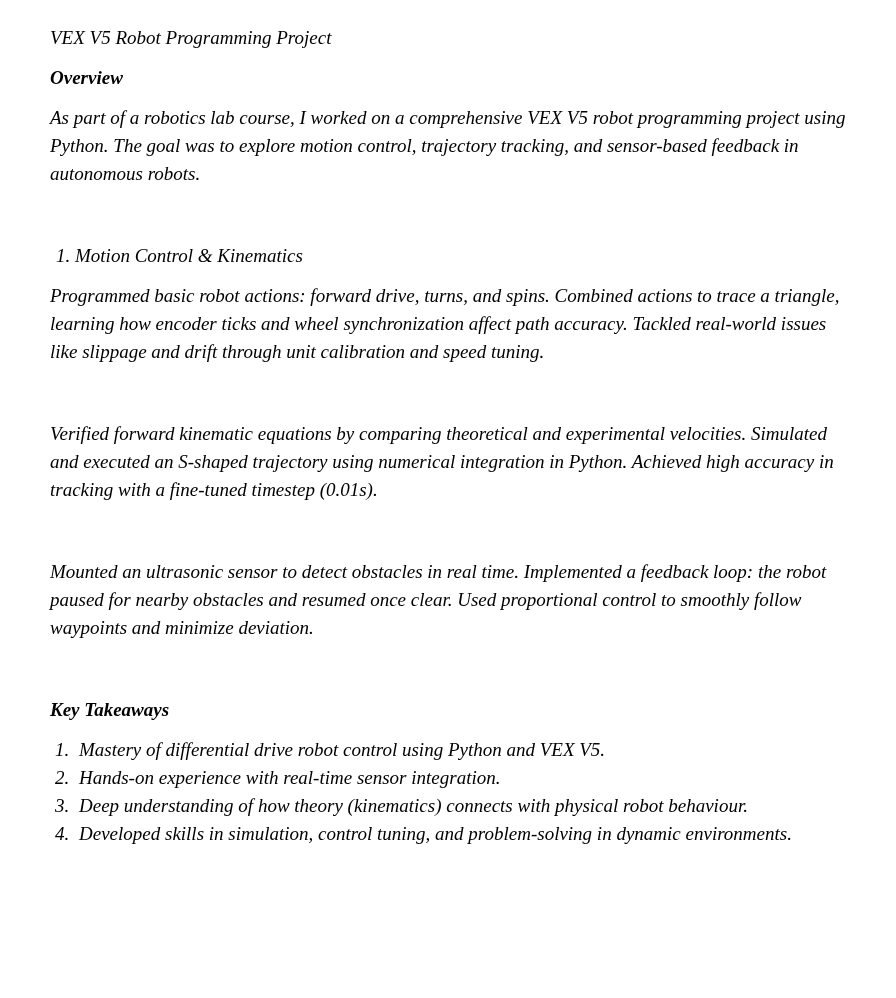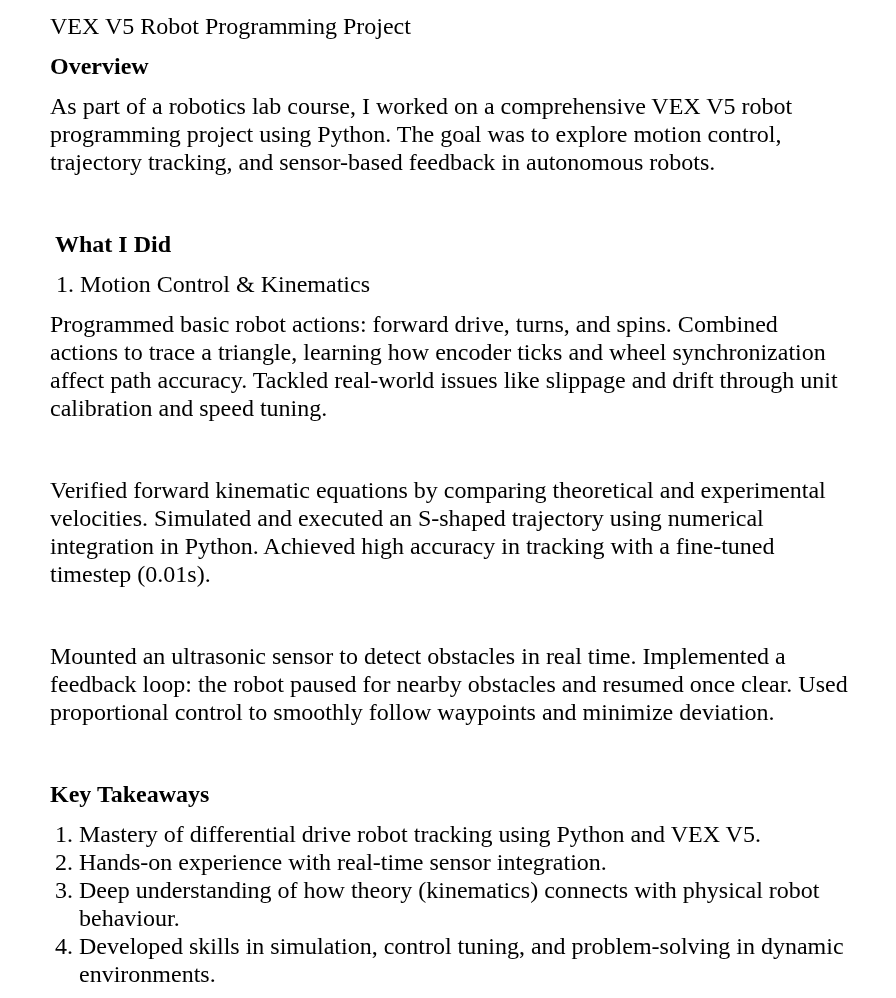--- a/index.html
+++ b/index.html
@@ -8,24 +8,25 @@
     background: #ffffff;
   }
   .doc-page {
     position: relative;
     width: 896px;
     height: 998px;
     box-sizing: border-box;
     background: #ffffff;
     color: #000000;
     font-family: "Liberation Serif", "DejaVu Serif", serif;
-    font-size: 24px;
+    font-size: 19px;
     line-height: 28px;
-    padding: 12px 46px 0 50px;
+    padding: 24px 46px 0 50px;
     overflow: hidden;
+    font-style: italic;
   }
   .doc-title {
     margin: 0 0 12px 0;
     font-weight: normal;
   }
   .doc-heading {
     margin: 0 0 12px 0;
     font-weight: bold;
   }
   .doc-heading.indented {
@@ -64,21 +65,20 @@
 <div class="doc-page">
 
   <p class="doc-title">VEX V5 Robot Programming Project</p>
 
   <p class="doc-heading">Overview</p>
 
   <p class="doc-paragraph">As part of a robotics lab course, I worked on a comprehensive VEX V5 robot programming project using Python. The goal was to explore motion control, trajectory tracking, and sensor-based feedback in autonomous robots.</p>
 
   <div class="blank-line"></div>
 
-  <p class="doc-heading indented">What I Did</p>
 
   <p class="doc-subheading">1. Motion Control &amp; Kinematics</p>
 
   <p class="doc-paragraph">Programmed basic robot actions: forward drive, turns, and spins. Combined actions to trace a triangle, learning how encoder ticks and wheel synchronization affect path accuracy. Tackled real-world issues like slippage and drift through unit calibration and speed tuning.</p>
 
   <div class="blank-line"></div>
 
 
   <p class="doc-paragraph">Verified forward kinematic equations by comparing theoretical and experimental velocities. Simulated and executed an S-shaped trajectory using numerical integration in Python. Achieved high accuracy in tracking with a fine-tuned timestep (0.01s).</p>
 
@@ -87,21 +87,21 @@
 
   <p class="doc-paragraph">Mounted an ultrasonic sensor to detect obstacles in real time. Implemented a feedback loop: the robot paused for nearby obstacles and resumed once clear. Used proportional control to smoothly follow waypoints and minimize deviation.</p>
 
   <div class="blank-line"></div>
 
   <p class="doc-heading">Key Takeaways</p>
 
   <div class="kt-list">
     <div class="kt-item">
       <span class="kt-marker">1.</span>
-      <span class="kt-text">Mastery of differential drive robot tracking using Python and VEX V5.</span>
+      <span class="kt-text">Mastery of differential drive robot control using Python and VEX V5.</span>
     </div>
     <div class="kt-item">
       <span class="kt-marker">2.</span>
       <span class="kt-text">Hands-on experience with real-time sensor integration.</span>
     </div>
     <div class="kt-item">
       <span class="kt-marker">3.</span>
       <span class="kt-text">Deep understanding of how theory (kinematics) connects with physical robot behaviour.</span>
     </div>
     <div class="kt-item">

